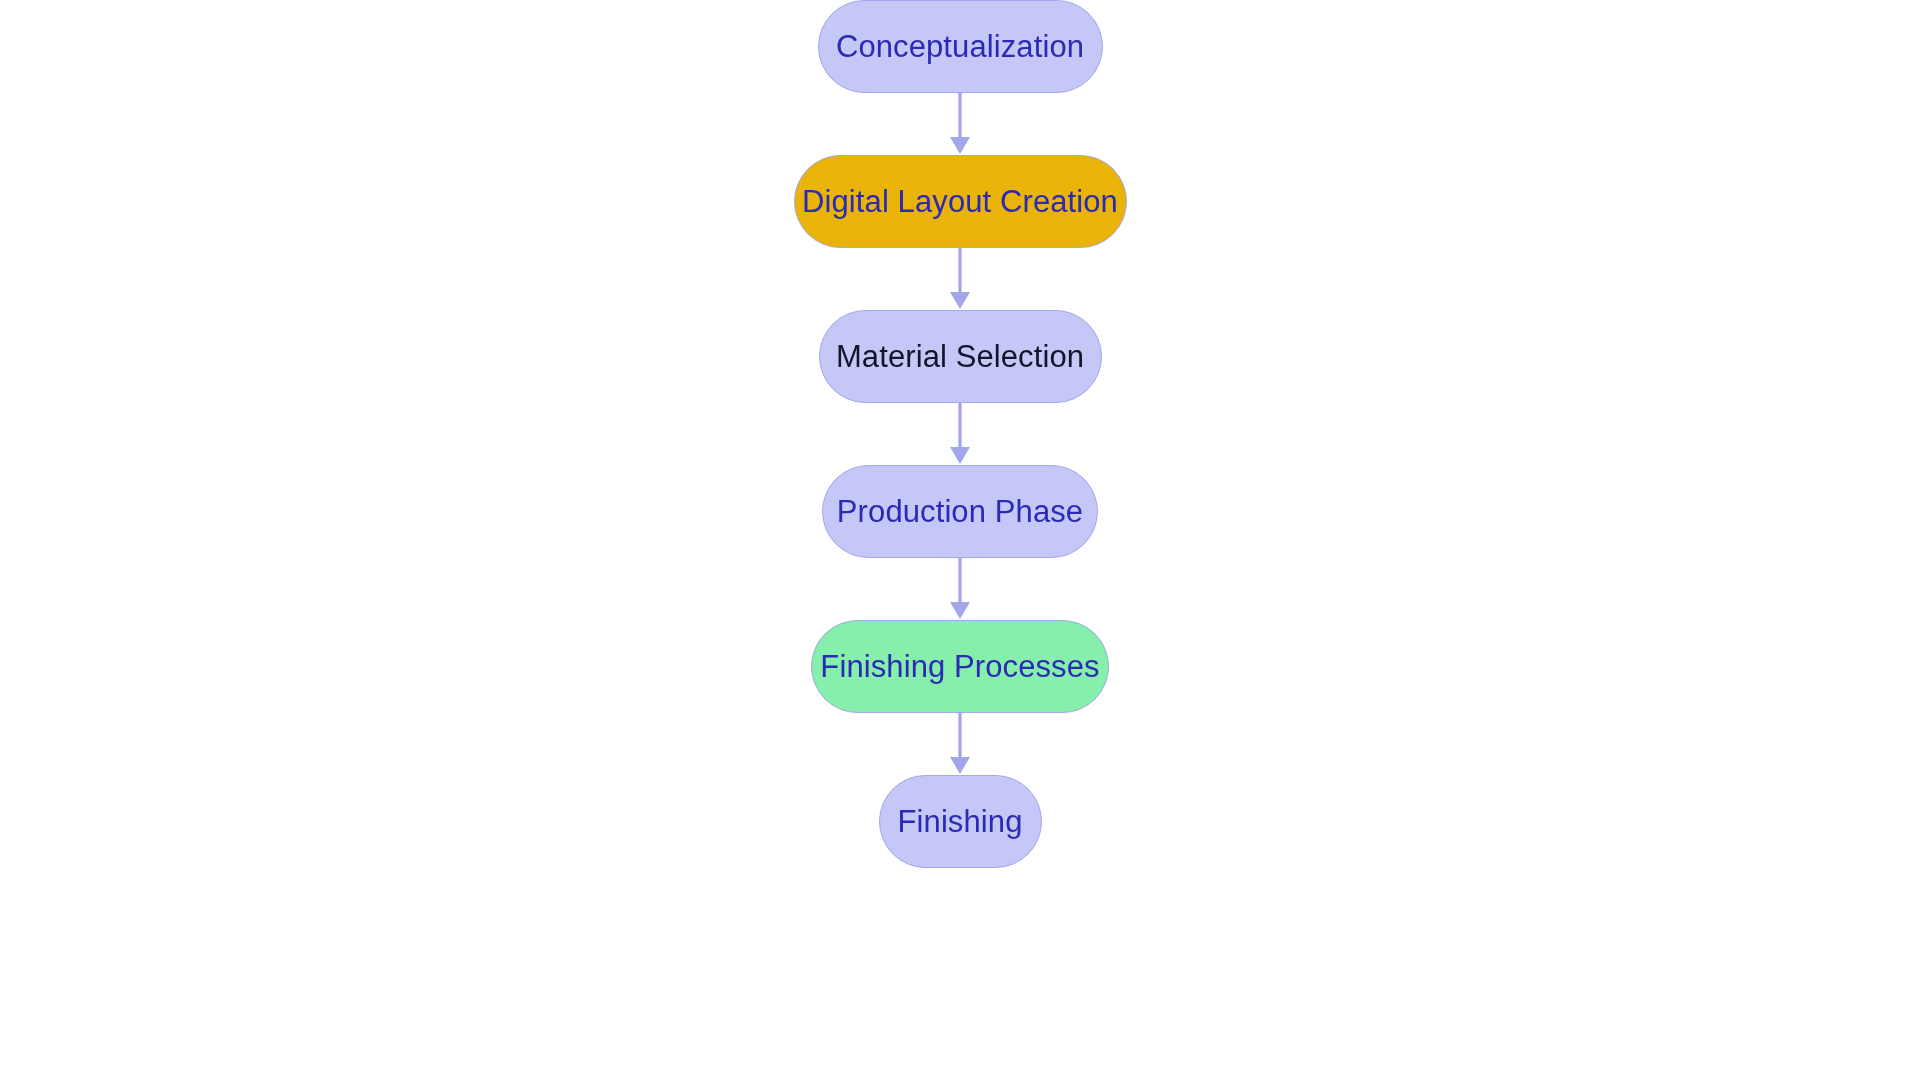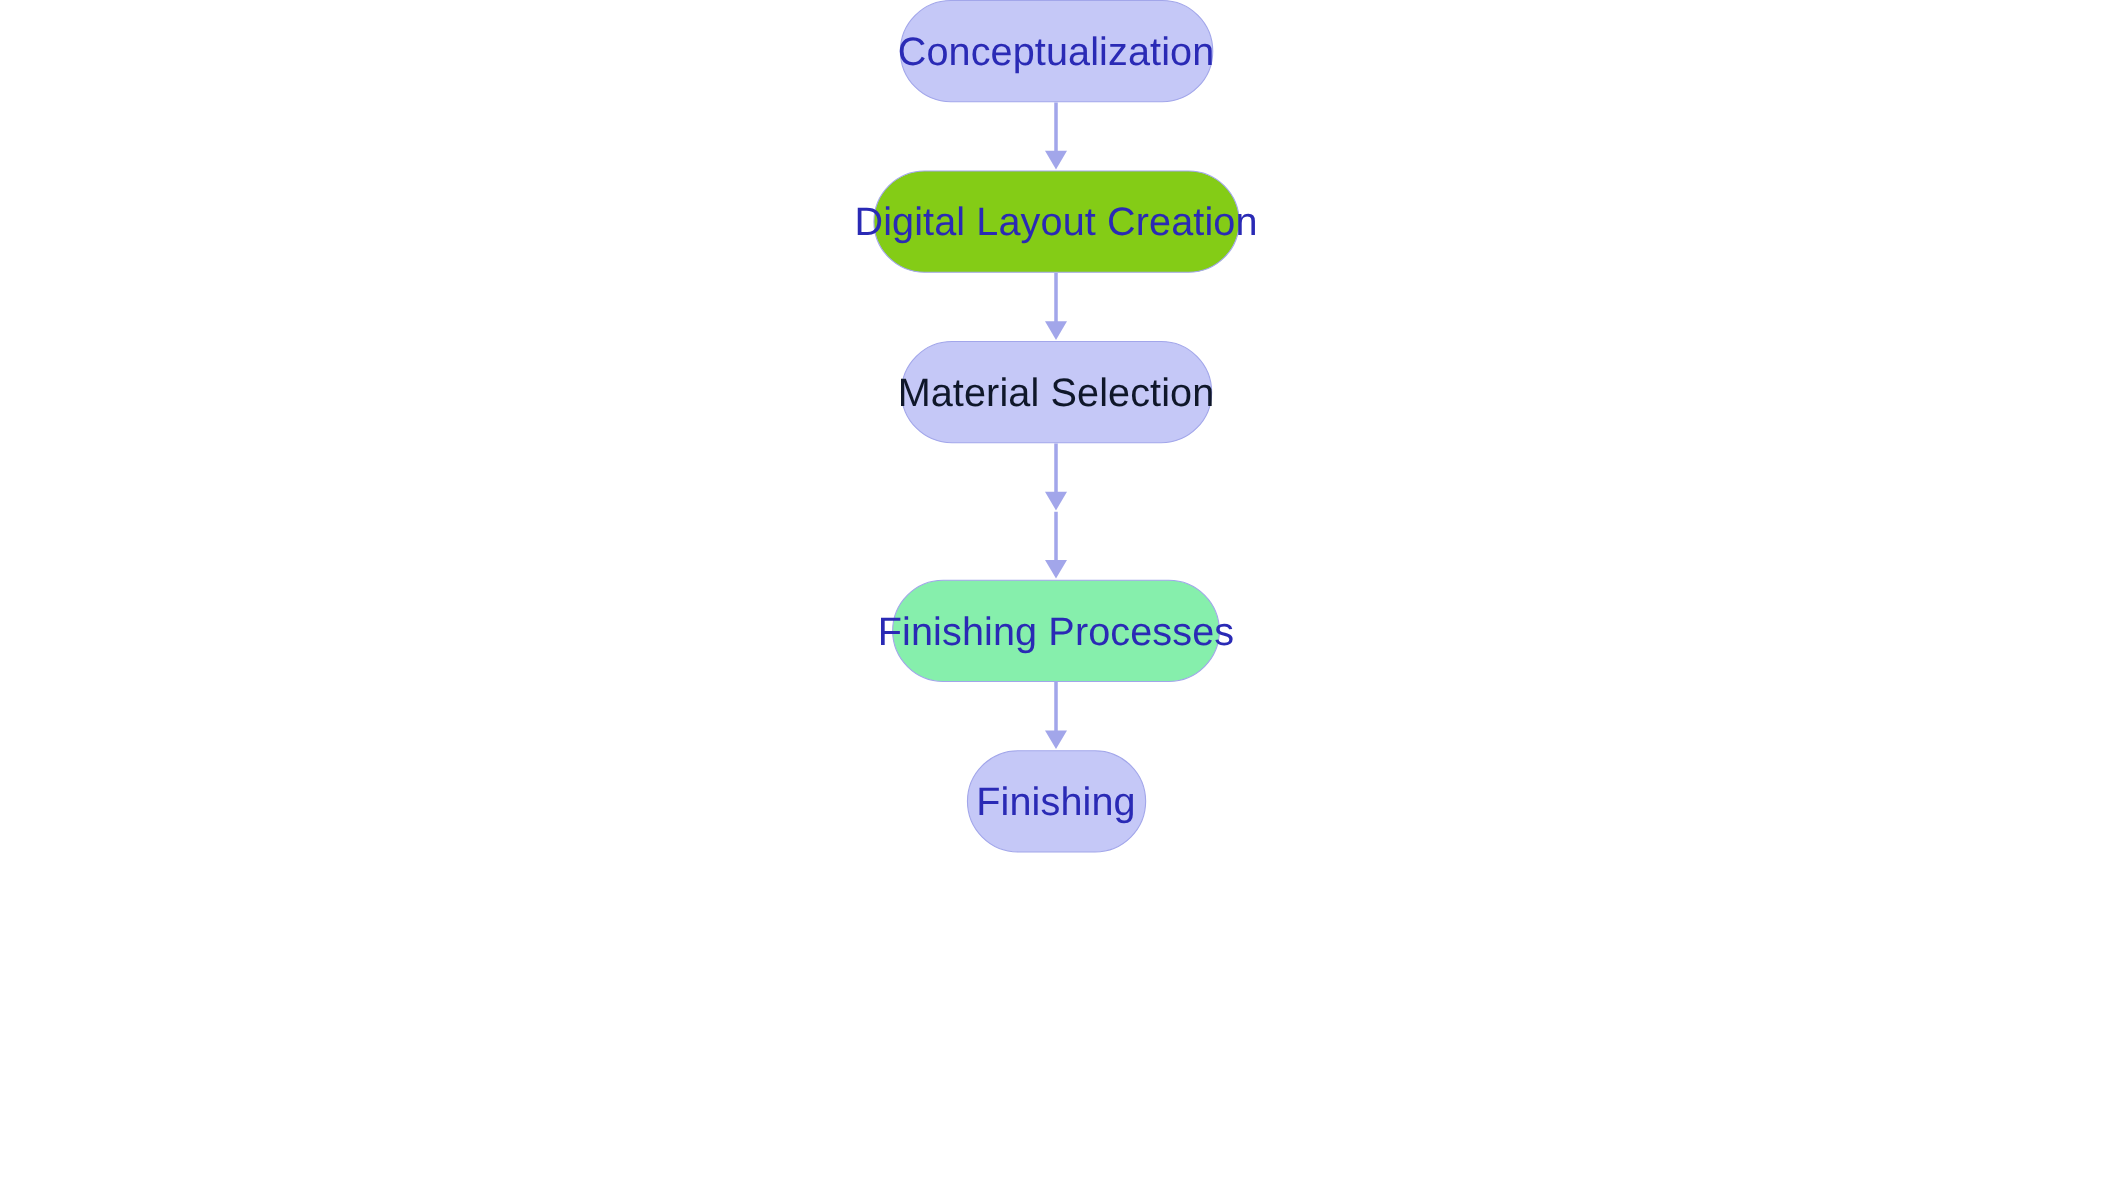--- a/index.html
+++ b/index.html
@@ -29,21 +29,21 @@
     align-items: center;
   }
 
   .node {
     box-sizing: border-box;
     height: 93px;
     border-radius: 46.5px;
     background: #c5c8f7;
     border: 1.6px solid #a2a6ea;
     color: #2a2ab5;
-    font-size: 36px;
+    font-size: 31px;
     font-weight: 400;
     letter-spacing: 0.1px;
     display: flex;
     align-items: center;
     justify-content: center;
     padding: 0 34px;
     white-space: nowrap;
     line-height: 1;
   }
 
@@ -67,36 +67,37 @@
 <div id="flowchart">
   <div class="flow-step">
     <div class="node" style="width: 285px; background: rgb(197, 200, 247); border-color: rgb(162, 166, 234); color: rgb(42, 42, 181);">Conceptualization</div>
     <svg class="connector" viewBox="0 0 40 62" xmlns="http://www.w3.org/2000/svg">
       <line class="stem" x1="20" y1="0" x2="20" y2="46" style="stroke: rgb(162, 166, 234);"></line>
       <polygon class="head" points="10,44 30,44 20,61" style="fill: rgb(162, 166, 234);"></polygon>
     </svg>
   </div>
 
   <div class="flow-step">
-    <div class="node" style="width: 333px; background: #84cc16; border-color: rgb(162, 166, 234); color: rgb(42, 42, 181);">Digital Layout Creation</div>
+    <div class="node" style="width: 333px; background: #eab308; border-color: rgb(162, 166, 234); color: rgb(42, 42, 181);">Digital Layout Creation</div>
     <svg class="connector" viewBox="0 0 40 62" xmlns="http://www.w3.org/2000/svg">
       <line class="stem" x1="20" y1="0" x2="20" y2="46" style="stroke: rgb(162, 166, 234);"></line>
       <polygon class="head" points="10,44 30,44 20,61" style="fill: rgb(162, 166, 234);"></polygon>
     </svg>
   </div>
 
   <div class="flow-step">
     <div class="node" style="width: 283px; background: rgb(197, 200, 247); border-color: rgb(162, 166, 234); color: #0f172a; text-align: right;">Material Selection</div>
     <svg class="connector" viewBox="0 0 40 62" xmlns="http://www.w3.org/2000/svg">
       <line class="stem" x1="20" y1="0" x2="20" y2="46" style="stroke: rgb(162, 166, 234);"></line>
       <polygon class="head" points="10,44 30,44 20,61" style="fill: rgb(162, 166, 234);"></polygon>
     </svg>
   </div>
 
   <div class="flow-step">
+    <div class="node" style="width: 276px; background: rgb(197, 200, 247); border-color: rgb(162, 166, 234); color: rgb(42, 42, 181);">Production Phase</div>
     <svg class="connector" viewBox="0 0 40 62" xmlns="http://www.w3.org/2000/svg">
       <line class="stem" x1="20" y1="0" x2="20" y2="46" style="stroke: rgb(162, 166, 234);"></line>
       <polygon class="head" points="10,44 30,44 20,61" style="fill: rgb(162, 166, 234);"></polygon>
     </svg>
   </div>
 
   <div class="flow-step">
     <div class="node" style="width: 298px; background: #86efac; border-color: rgb(162, 166, 234); color: rgb(42, 42, 181);">Finishing Processes</div>
     <svg class="connector" viewBox="0 0 40 62" xmlns="http://www.w3.org/2000/svg">
       <line class="stem" x1="20" y1="0" x2="20" y2="46" style="stroke: rgb(162, 166, 234);"></line>

